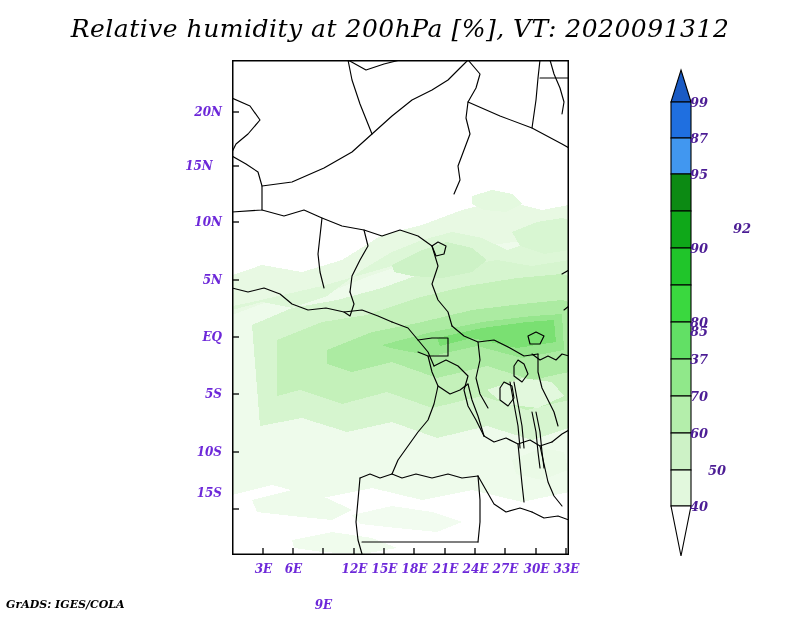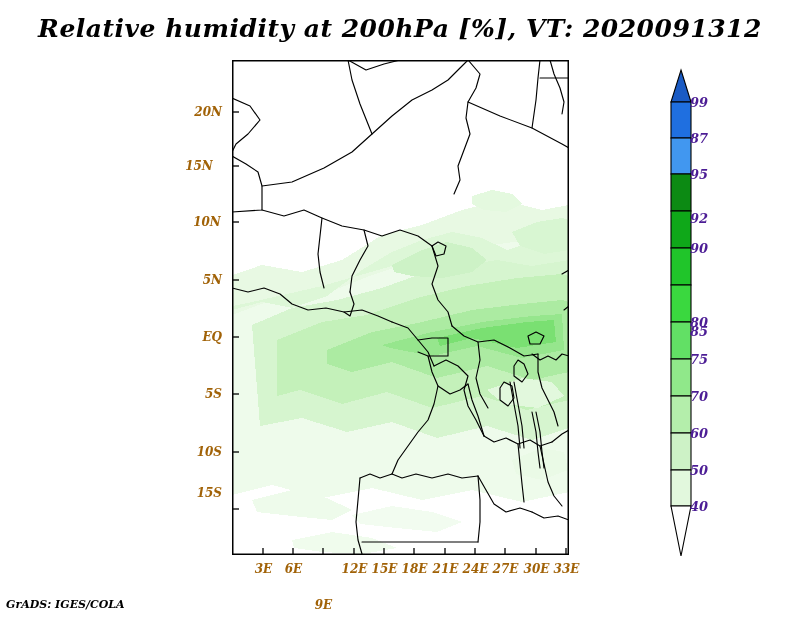--- a/index.html
+++ b/index.html
@@ -5,29 +5,29 @@
   html,body{margin:0;padding:0;}
   body{
     width:800px;height:618px;background:#ffffff;
     font-family:"DejaVu Serif",serif;
     position:relative;overflow:hidden;
   }
   #title{
     position:absolute;left:0;top:14px;width:800px;
     text-align:center;
     font-family:"DejaVu Serif",serif;
-    font-style:italic;font-weight:700;
+    font-style:italic;font-weight:400;
     font-size:25px;letter-spacing:.5px;color:#000;
     white-space:nowrap;
   }
   #plot{position:absolute;left:232px;top:60px;width:337px;height:495px;}
   #plot svg{display:block;}
   .axlabel{
     position:absolute;font-family:"DejaVu Serif",serif;
-    font-style:italic;font-weight:700;font-size:12px;color:#a16207;
+    font-style:italic;font-weight:700;font-size:12px;color:#6d28d9;
     white-space:nowrap;
   }
   .ylabel{text-align:right;}
   .xlabel{text-align:center;}
   #cbar{position:absolute;left:662px;top:68px;width:130px;height:490px;}
   .cblabel{
     position:absolute;left:28px;
     font-family:"DejaVu Serif",serif;font-style:italic;font-weight:700;
     font-size:13px;color:#4c1d95;white-space:nowrap;transform:translateY(-50%);
   }
@@ -167,21 +167,21 @@
       <line x1="243" y1="495" x2="243" y2="488"></line>
       <line x1="273" y1="495" x2="273" y2="488"></line>
       <line x1="304" y1="495" x2="304" y2="488"></line>
       <line x1="334" y1="495" x2="334" y2="488"></line>
     </g>
   </svg>
 </div>
 
 <div class="axlabel ylabel" style="left:176px;top:105px;width:46px;">20N</div>
 <div class="axlabel ylabel" style="left:176px;top:159px;width:46px;text-align:center;">15N</div>
-<div class="axlabel ylabel" style="left:184px;top:215px;width:46px;text-align:center;">10N</div>
+<div class="axlabel ylabel" style="left:176px;top:215px;width:46px;">10N</div>
 <div class="axlabel ylabel" style="left:176px;top:273px;width:46px;">5N</div>
 <div class="axlabel ylabel" style="left:176px;top:330px;width:46px;">EQ</div>
 <div class="axlabel ylabel" style="left:176px;top:387px;width:46px;">5S</div>
 <div class="axlabel ylabel" style="left:176px;top:445px;width:46px;">10S</div>
 <div class="axlabel ylabel" style="left:176px;top:486px;width:46px;">15S</div>
 
 <div class="axlabel xlabel" style="left:248px;top:562px;width:31px;">3E</div>
 <div class="axlabel xlabel" style="left:278px;top:562px;width:31px;">6E</div>
 <div class="axlabel xlabel" style="left:308px;top:562px;width:31px;margin-top:36px;">9E</div>
 <div class="axlabel xlabel" style="left:339px;top:562px;width:31px;">12E</div>
@@ -208,24 +208,24 @@
       <rect x="9" y="328" width="20" height="37" fill="#b4eeab"></rect>
       <rect x="9" y="365" width="20" height="37" fill="#cdf2c6"></rect>
       <rect x="9" y="402" width="20" height="36" fill="#e2f8dd"></rect>
       <rect x="9" y="438" width="20" height="0" fill="#f2fcf0"></rect>
       <polygon points="9,438 29,438 19,488" fill="#ffffff"></polygon>
     </g>
   </svg>
   <div class="cblabel" style="top:34px;">99</div>
   <div class="cblabel" style="top:70px;">87</div>
   <div class="cblabel" style="top:106px;">95</div>
-  <div class="cblabel" style="top:150px;">92</div>
+  <div class="cblabel" style="top:160px;padding-left:43px;">92</div>
   <div class="cblabel" style="top:180px;">90</div>
   <div class="cblabel" style="top:217px;margin-top:46px;">85</div>
   <div class="cblabel" style="top:254px;">80</div>
-  <div class="cblabel" style="top:291px;">75</div>
+  <div class="cblabel" style="top:291px;">37</div>
   <div class="cblabel" style="top:328px;">70</div>
   <div class="cblabel" style="top:365px;">60</div>
-  <div class="cblabel" style="top:402px;">50</div>
+  <div class="cblabel" style="top:402px;padding-left:18px;">50</div>
   <div class="cblabel" style="top:438px;">40</div>
 </div>
 
 <div id="credit">GrADS: IGES/COLA</div>
 
 </body></html>

